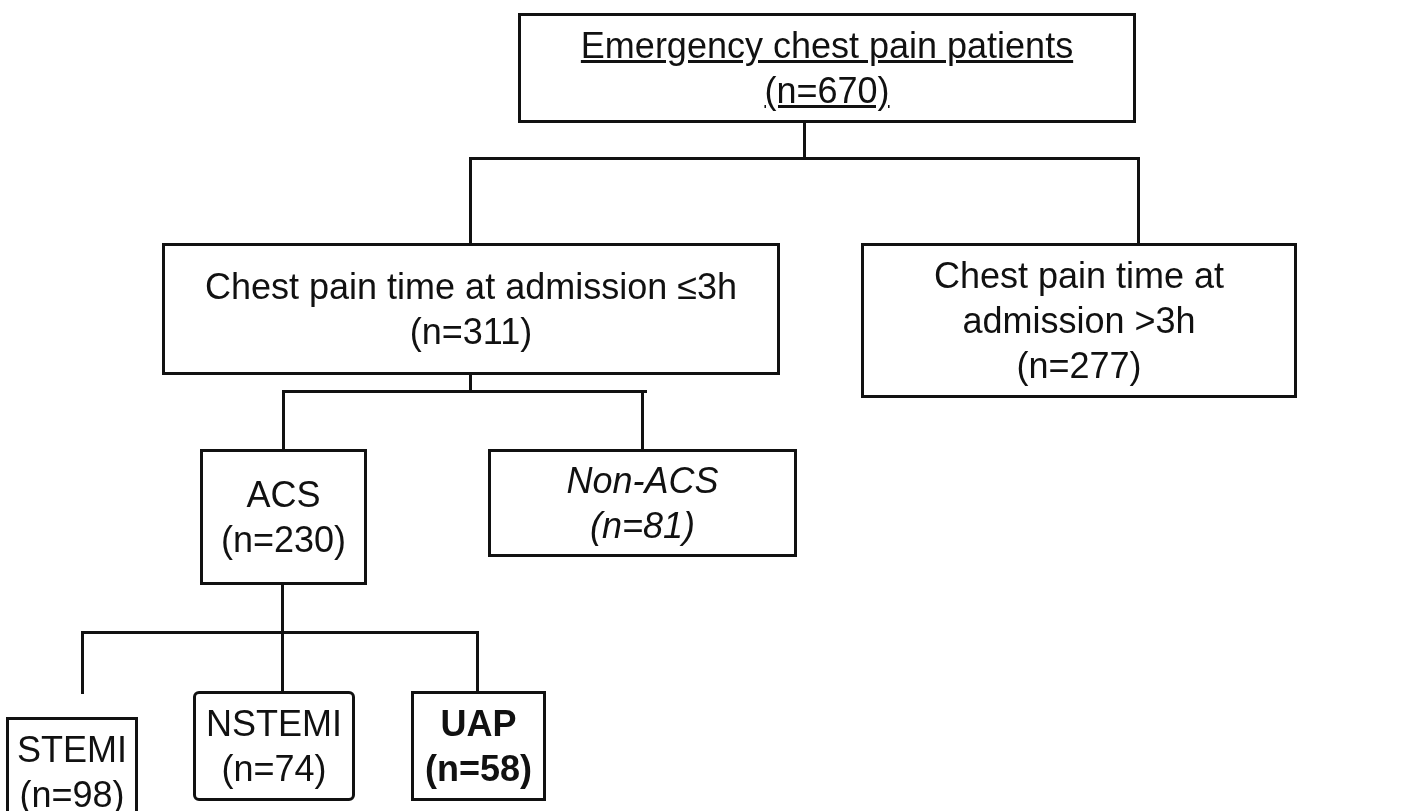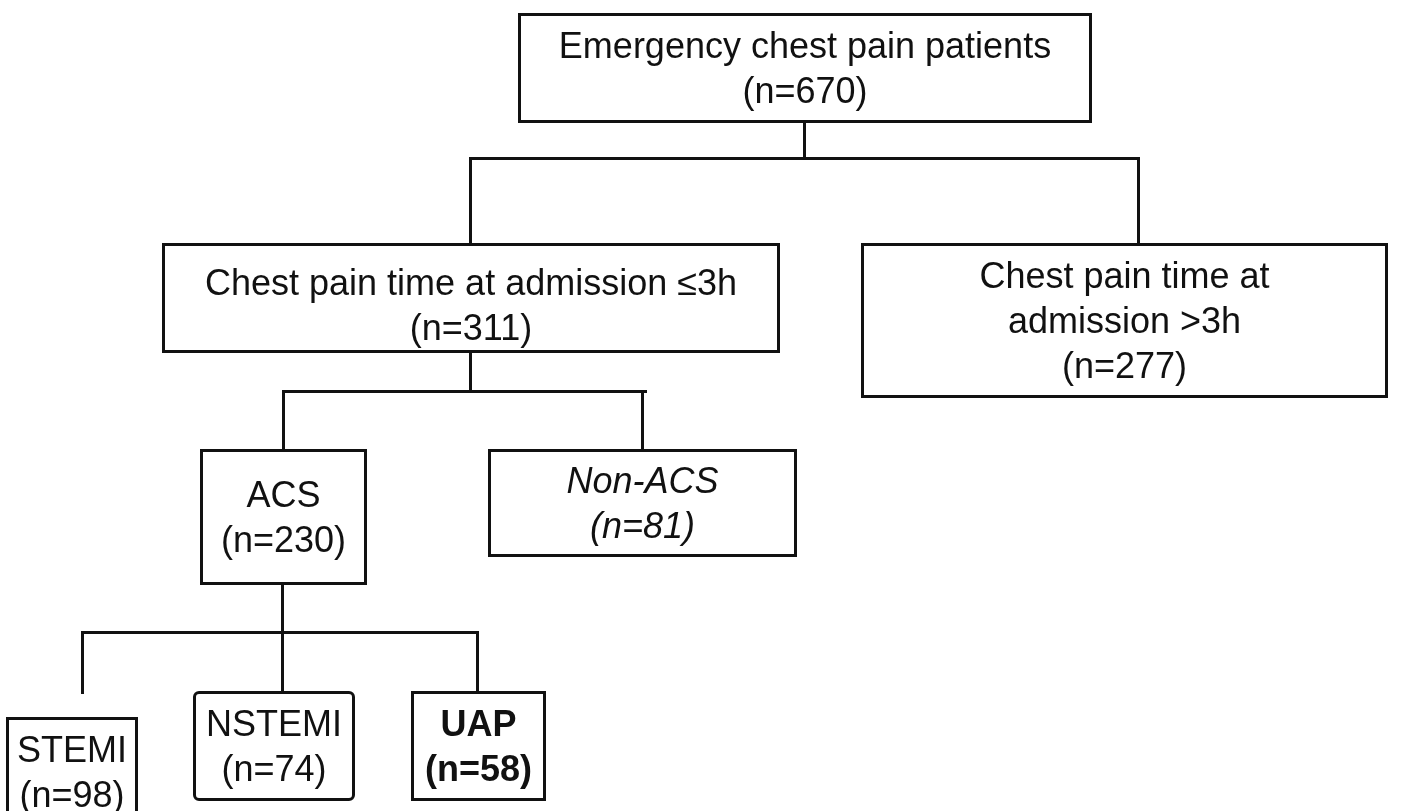--- a/index.html
+++ b/index.html
@@ -31,23 +31,23 @@
     white-space: nowrap;
   }
   .ln {
     position: absolute;
     background: #111111;
   }
   .ln.v { width: 3px; }
   .ln.h { height: 3px; }
 
   
-  #node-root     { left: 518px; top: 13px;  width: 574px; height: 110px; }
-  #node-early    { left: 162px; top: 243px; width: 618px; height: 110px; justify-content: flex-end; }
-  #node-late     { left: 861px; top: 243px; width: 527px; height: 155px; }
+  #node-root     { left: 518px; top: 13px;  width: 618px; height: 110px; text-decoration: underline; }
+  #node-early    { left: 162px; top: 243px; width: 618px; height: 132px; }
+  #node-late     { left: 861px; top: 243px; width: 436px; height: 155px; }
   #node-acs      { left: 200px; top: 449px; width: 167px; height: 136px; }
   #node-nonacs   { left: 488px; top: 449px; width: 309px; height: 108px; font-style: italic; }
   #node-stemi    { left: 6px;   top: 717px; width: 132px; height: 110px; }
   #node-nstemi   { left: 193px; top: 691px; width: 162px; height: 110px; border-radius: 6px; }
   #node-uap      { left: 411px; top: 691px; width: 135px; height: 110px; font-weight: bold; }
 
   
   #ln-root-stem    { left: 803px;  top: 121px; height: 39px; }
   #ln-level1-h     { left: 469px;  top: 157px; width: 671px; }
   #ln-early-drop   { left: 469px;  top: 157px; height: 89px; }

